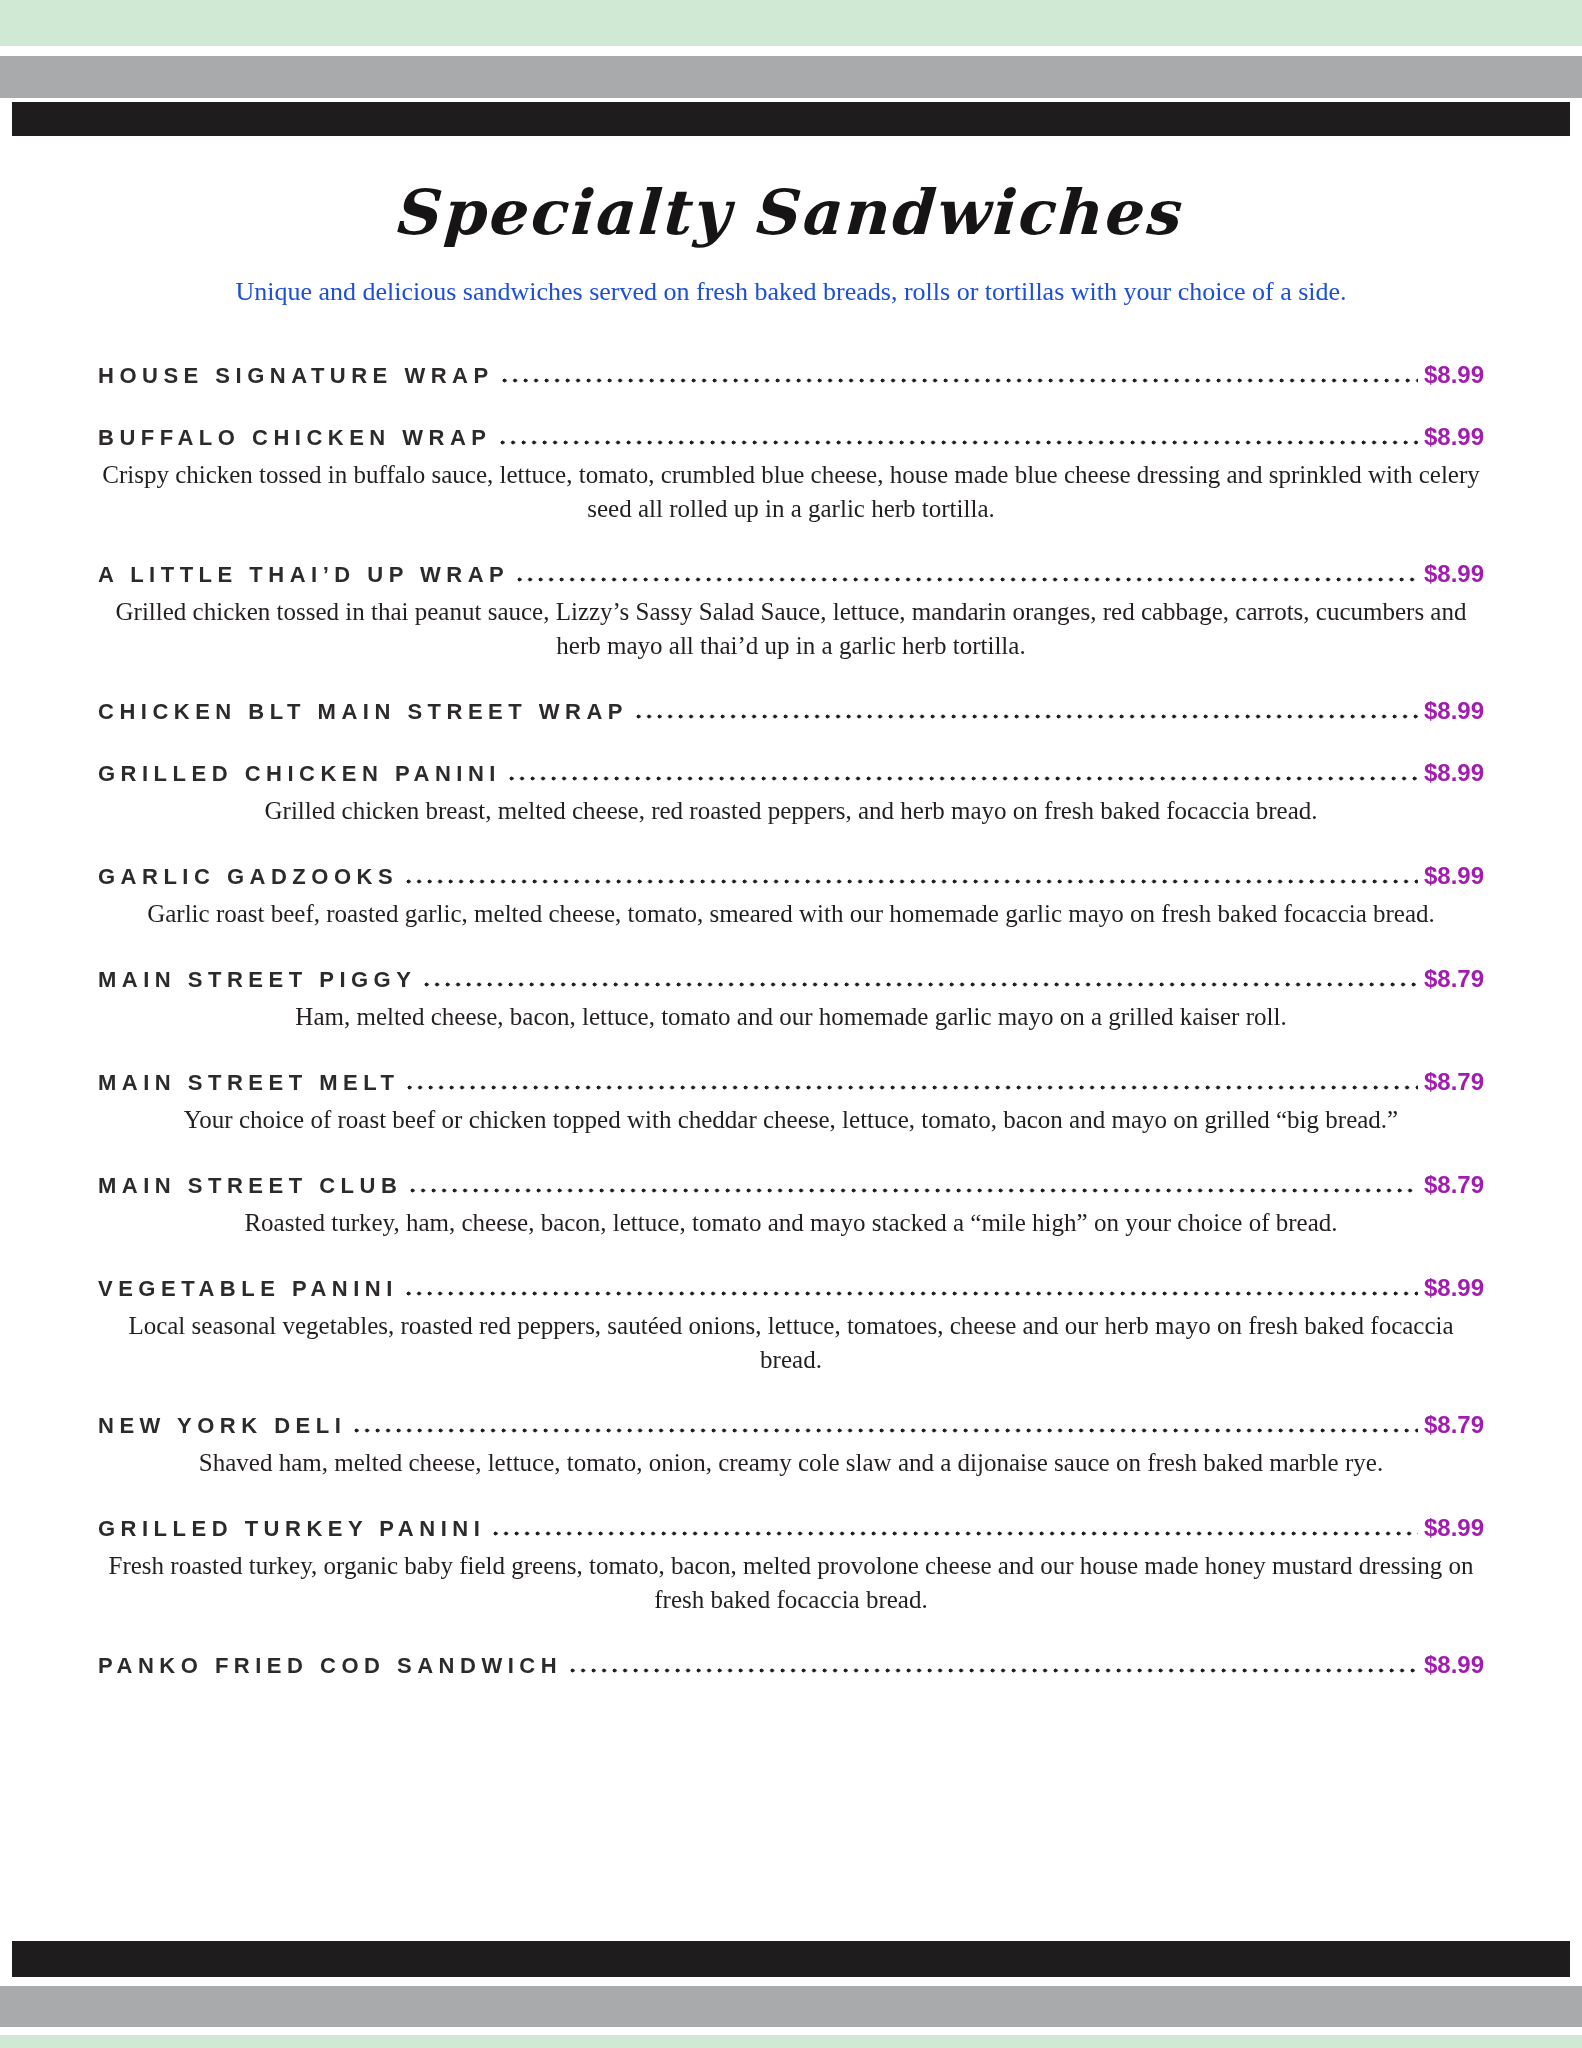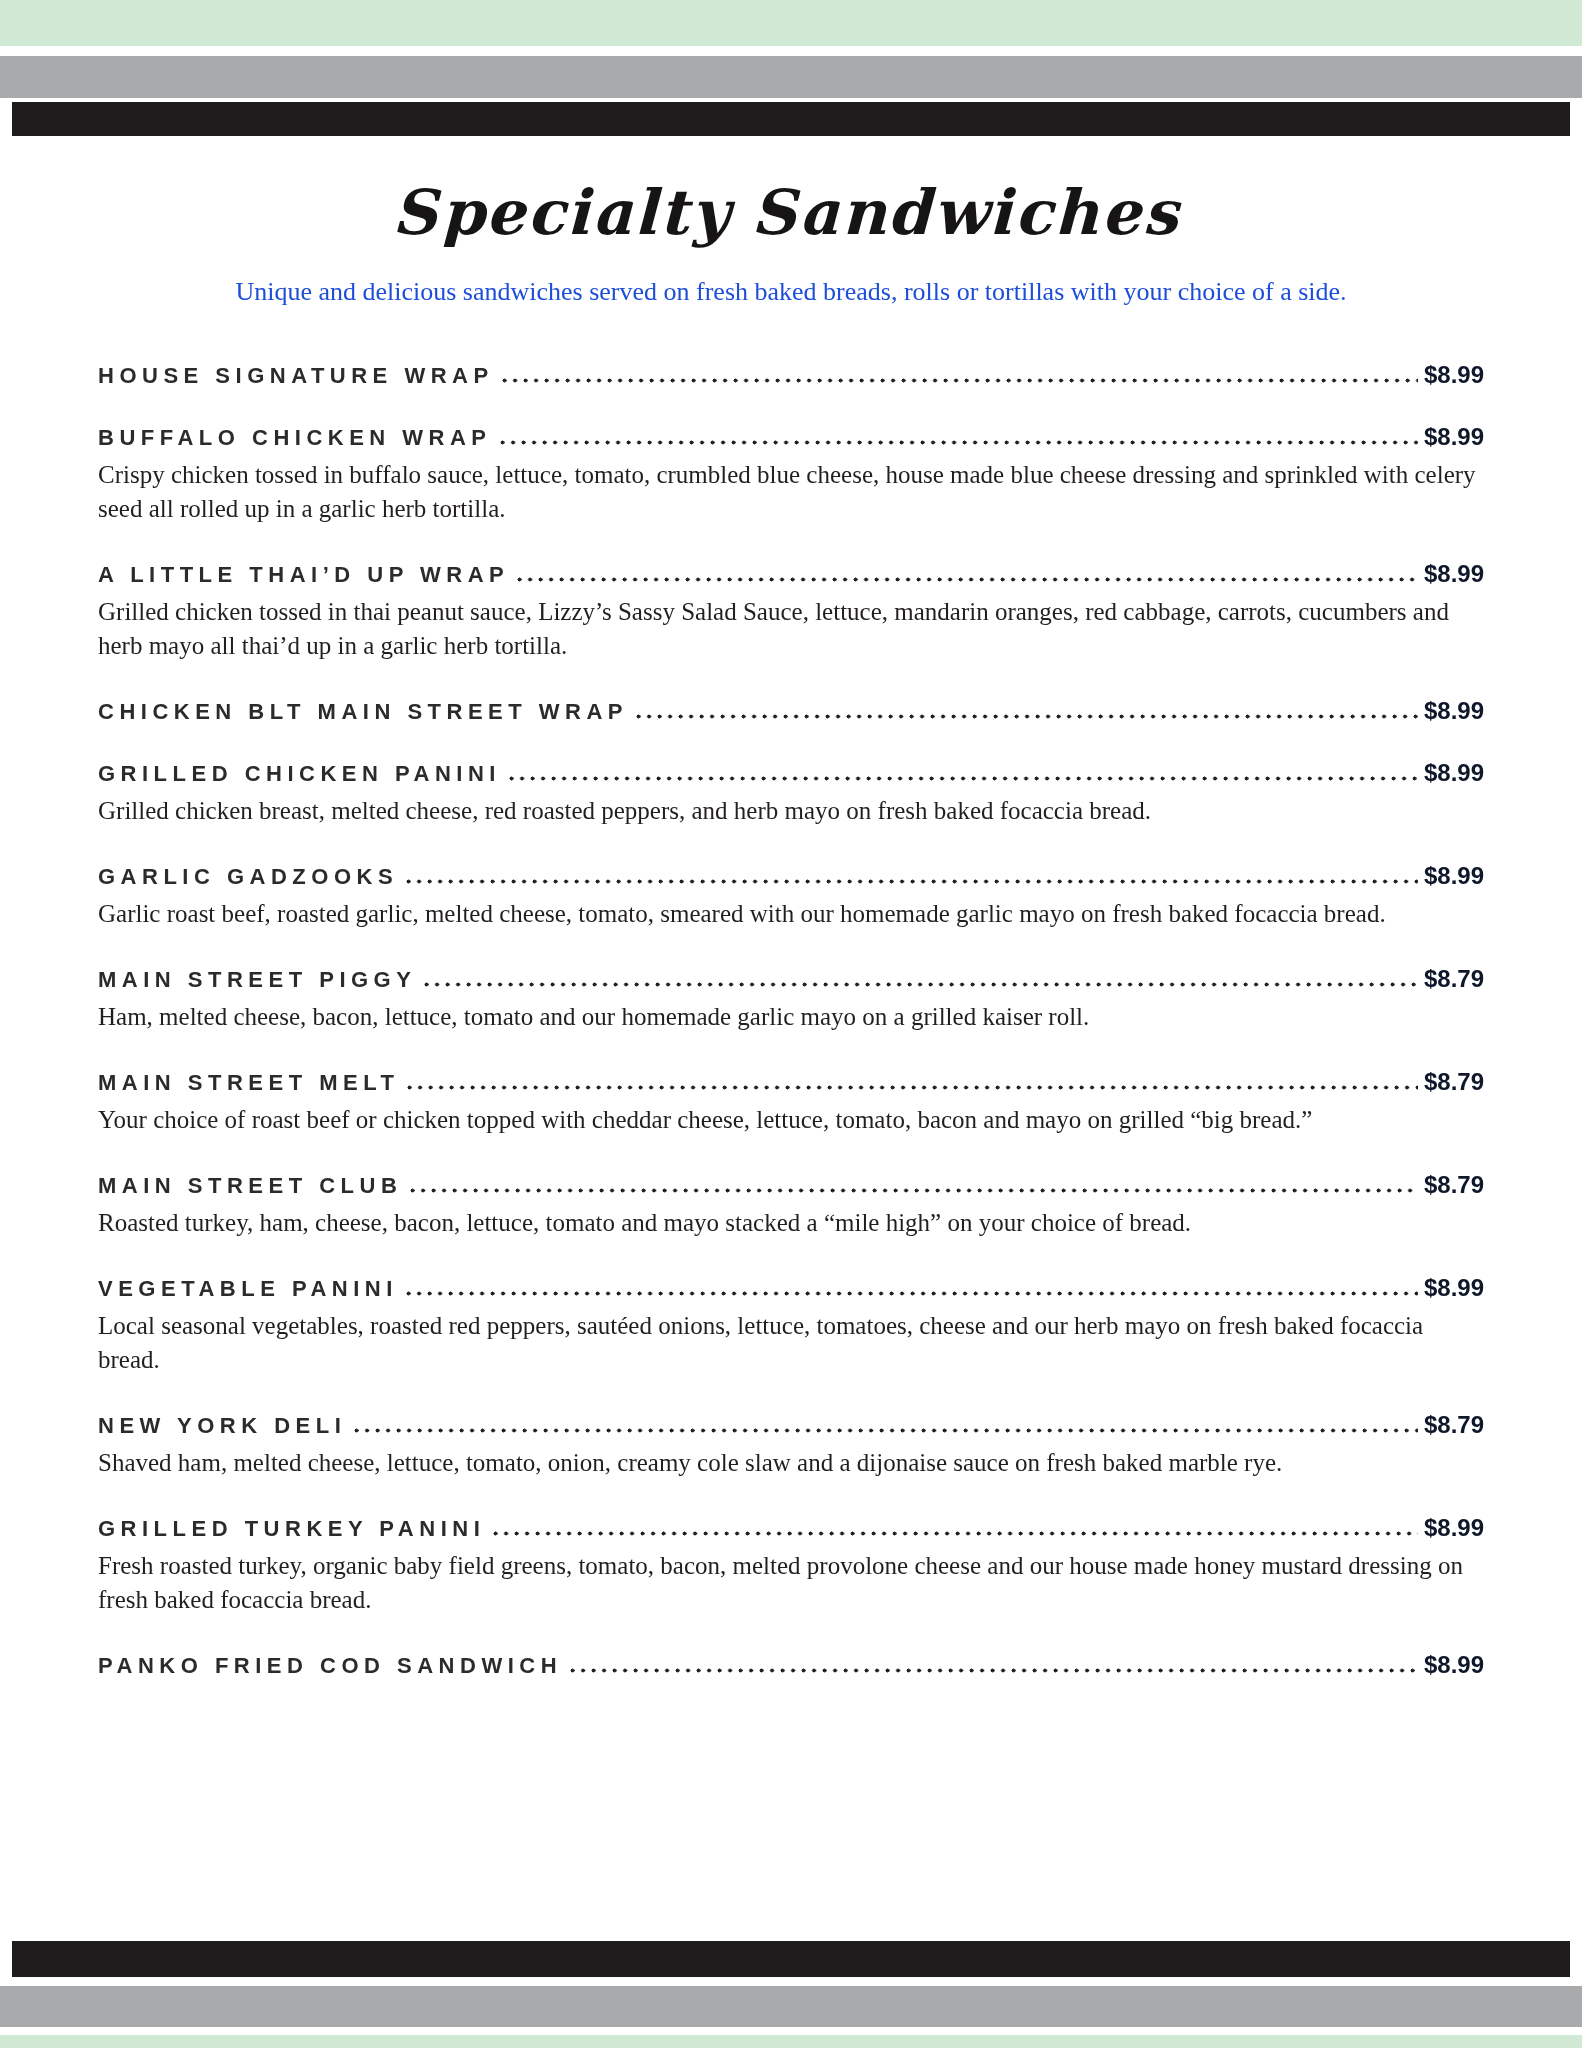--- a/index.html
+++ b/index.html
@@ -52,21 +52,21 @@
   }
 
   .subtitle {
     margin-top: 28px;
     margin-bottom: 54px;
     text-align: center;
     font-size: 26px;
     color: #1d4ed8;
   }
 
-  .item { margin-bottom: 34px; }
+  .item { margin-bottom: 34px; text-align: center; }
 
   .item-line {
     display: flex;
     align-items: baseline;
     margin-bottom: 7px;
   }
 
   .item-name {
     font-family: "Liberation Sans", sans-serif;
     font-weight: 700;
@@ -82,21 +82,21 @@
     margin: 0 6px 0 8px;
     background-image: radial-gradient(circle at 2.5px 2.5px, #231f20 1.8px, transparent 2.2px);
     background-size: 10.5px 5px;
     background-repeat: repeat-x;
   }
 
   .item-price {
     font-family: "Liberation Sans", sans-serif;
     font-weight: 700;
     font-size: 24px;
-    color: #0f172a;
+    color: #a21caf;
     white-space: nowrap;
   }
 
   .item-desc {
     font-size: 25px;
     line-height: 34px;
     color: #231f20;
     max-width: 1386px;
   }
 </style>

